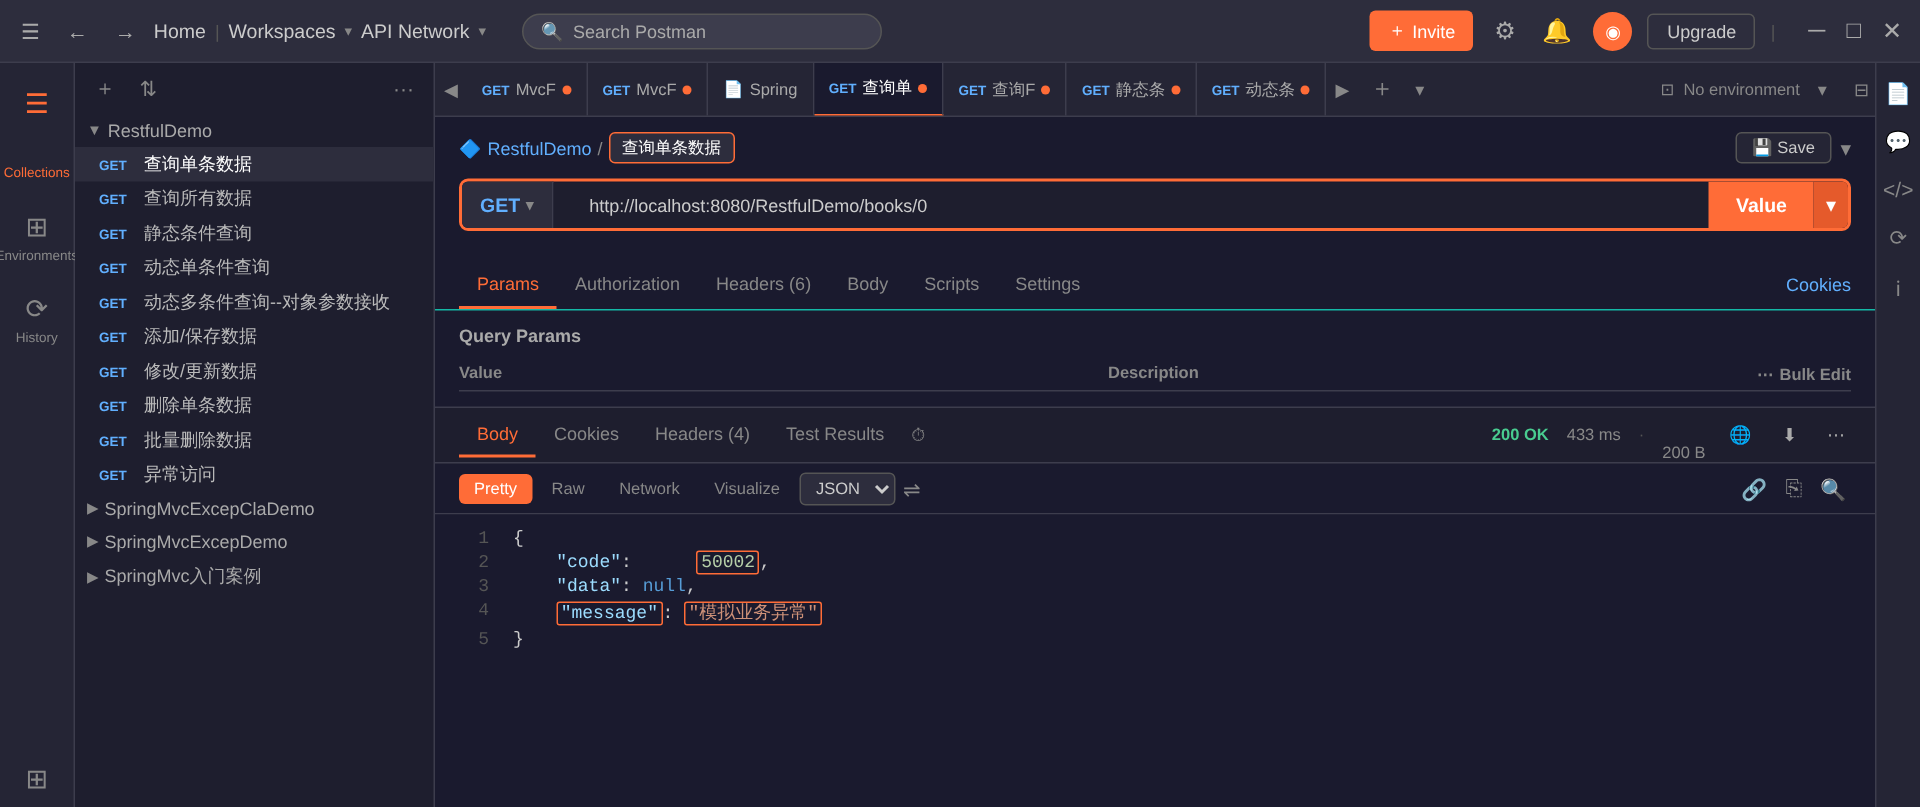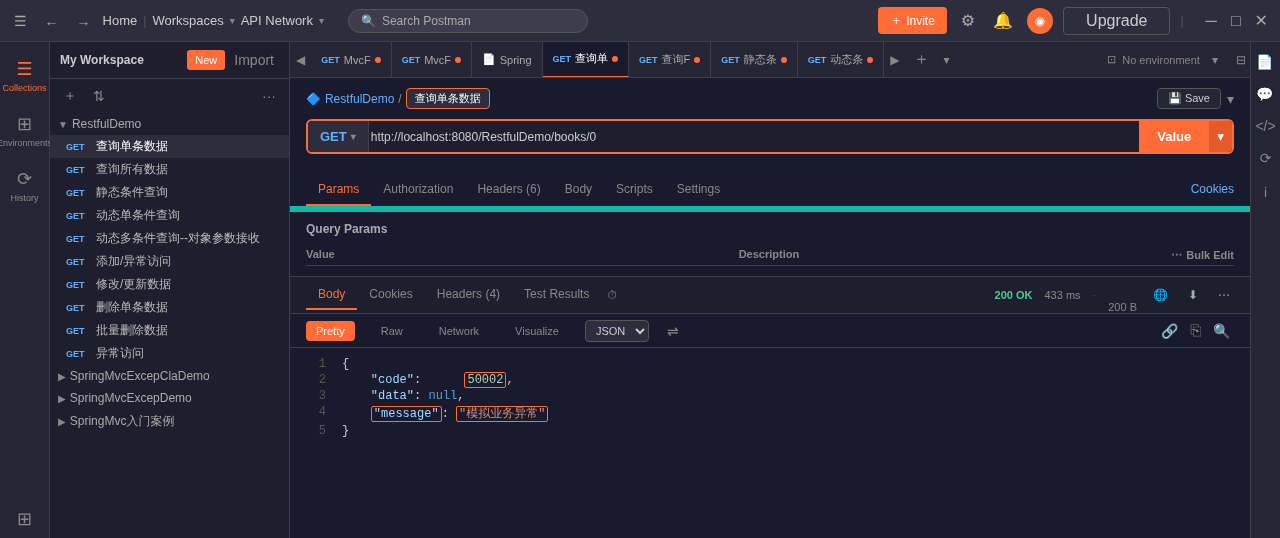--- a/index.html
+++ b/index.html
@@ -7,21 +7,21 @@
     
     
     .top-bar { display: flex; align-items: center; background: #2d2d3d; height: 42px; padding: 0 8px; gap: 8px; border-bottom: 1px solid #3d3d4d; }
     .top-bar-left { display: flex; align-items: center; gap: 6px; }
     .nav-btn { background: none; border: none; color: #aaa; cursor: pointer; padding: 4px 6px; border-radius: 4px; font-size: 14px; }
     .top-title { color: #ccc; font-size: 13px; font-weight: 500; }
     .search-bar { flex: 1; max-width: 240px; background: #3d3d4d; border: 1px solid #555; border-radius: 20px; display: flex; align-items: center; padding: 4px 12px; gap: 6px; color: #aaa; font-size: 12px; cursor: text; margin: 0 16px; }
     .top-bar-right { display: flex; align-items: center; gap: 10px; margin-left: auto; }
     .invite-btn { background: #ff6c37; color: white; border: none; border-radius: 4px; padding: 5px 12px; font-size: 12px; cursor: pointer; display: flex; align-items: center; gap: 4px; }
     .icon-btn { background: none; border: none; color: #aaa; cursor: pointer; padding: 4px; border-radius: 4px; font-size: 16px; }
-    .upgrade-btn { background: none; border: 1px solid #555; color: #ccc; border-radius: 4px; padding: 4px 22px; font-size: 16px; cursor: pointer; }
+    .upgrade-btn { background: none; border: 1px solid #555; color: #ccc; border-radius: 4px; padding: 4px 12px; font-size: 12px; cursor: pointer; }
     .window-controls { display: flex; gap: 6px; margin-left: 8px; }
     .win-btn { background: none; border: none; color: #aaa; cursor: pointer; font-size: 16px; padding: 0 4px; }
 
     
     .main-layout { display: flex; height: calc(538px - 42px); }
 
     
     .sidebar-icons { width: 50px; background: #252535; display: flex; flex-direction: column; align-items: center; padding-top: 8px; gap: 4px; border-right: 1px solid #3d3d4d; }
     .sidebar-icon-item { display: flex; flex-direction: column; align-items: center; padding: 8px 4px; cursor: pointer; border-radius: 4px; color: #888; font-size: 10px; width: 44px; gap: 3px; }
     .sidebar-icon-item:hover, .sidebar-icon-item.active { color: #ff6c37; }
@@ -56,26 +56,26 @@
     .tab-add { background: none; border: none; color: #888; padding: 0 8px; cursor: pointer; font-size: 16px; }
 
     
     .request-area { padding: 10px 16px; }
     .breadcrumb { display: flex; align-items: center; gap: 4px; font-size: 12px; color: #888; margin-bottom: 10px; }
     .breadcrumb-link { color: #61affe; cursor: pointer; }
     .breadcrumb-current { background: #2d2d3d; border: 1px solid #ff6c37; border-radius: 4px; padding: 2px 8px; color: #fff; font-size: 11px; }
 
     .url-bar { display: flex; align-items: center; gap: 0; border: 2px solid #ff6c37; border-radius: 6px; overflow: hidden; margin-bottom: 10px; }
     .method-select { background: #2d2d3d; border: none; border-right: 1px solid #3d3d4d; color: #61affe; font-weight: 700; padding: 8px 12px; cursor: pointer; font-size: 13px; display: flex; align-items: center; gap: 4px; }
-    .url-input { flex: 1; background: #1e1e2e; border: none; color: #ccc; padding: 8px 2px; font-size: 12px; outline: none; }
+    .url-input { flex: 1; background: #1e1e2e; border: none; color: #ccc; padding: 8px 24px; font-size: 12px; outline: none; }
     .send-btn { background: #ff6c37; color: white; border: none; padding: 8px 18px; font-size: 13px; font-weight: 600; cursor: pointer; display: flex; align-items: center; gap: 4px; }
     .send-arrow { background: #e55a2b; border: none; color: white; padding: 8px 8px; cursor: pointer; }
 
     
-    .request-tabs { display: flex; align-items: flex-start; border-bottom: 6px solid #14b8a6; padding: 0 16px; }
+    .request-tabs { display: flex; align-items: center; border-bottom: 1px solid #14b8a6; padding: 0 16px; }
     .req-tab { padding: 8px 12px; cursor: pointer; color: #888; font-size: 12px; border-bottom: 2px solid transparent; }
     .req-tab.active { color: #ff6c37; border-bottom: 2px solid #ff6c37; }
     .cookies-link { margin-left: auto; color: #61affe; font-size: 12px; cursor: pointer; padding: 8px 0; }
 
     
     .query-section { padding: 10px 16px; }
     .section-title { font-size: 12px; font-weight: 600; color: #aaa; margin-bottom: 8px; }
     .param-table { width: 100%; }
     .param-header { display: flex; color: #888; font-size: 11px; font-weight: 600; padding: 4px 0; border-bottom: 1px solid #3d3d4d; }
     .param-col-key { flex: 1; }
@@ -86,21 +86,21 @@
     
     .response-area { border-top: 1px solid #3d3d4d; flex: 1; display: flex; flex-direction: column; overflow: hidden; }
     .response-tabs-bar { display: flex; align-items: center; padding: 0 16px; border-bottom: 1px solid #3d3d4d; background: #1e1e2e; }
     .res-tab { padding: 7px 12px; cursor: pointer; color: #888; font-size: 12px; border-bottom: 2px solid transparent; }
     .res-tab.active { color: #ff6c37; border-bottom: 2px solid #ff6c37; }
     .res-status { margin-left: auto; display: flex; align-items: center; gap: 12px; font-size: 11px; }
     .status-ok { color: #49cc90; font-weight: 600; }
     .status-time { color: #888; }
     .status-size { color: #888; margin-top: 24px; }
 
-    .response-toolbar { display: flex; align-items: center; padding: 5px 16px; gap: 16px; border-bottom: 1px solid #3d3d4d; }
+    .response-toolbar { display: flex; align-items: center; padding: 5px 16px; gap: 3px; border-bottom: 1px solid #3d3d4d; }
     .format-btn { padding: 4px 10px; border-radius: 4px; border: none; background: #ff6c37; color: white; font-size: 11px; cursor: pointer; }
     .format-btn-plain { padding: 4px 10px; border-radius: 4px; border: none; background: transparent; color: #888; font-size: 11px; cursor: pointer; }
     .json-select { background: #2d2d3d; border: 1px solid #555; color: #ccc; border-radius: 4px; padding: 3px 6px; font-size: 11px; cursor: pointer; }
     .res-action-btns { margin-left: auto; display: flex; gap: 6px; }
     .res-action-btn { background: none; border: none; color: #888; cursor: pointer; font-size: 14px; padding: 3px; }
 
     .response-body { flex: 1; padding: 8px 16px; font-family: 'Courier New', monospace; font-size: 12px; overflow-y: auto; background: #1a1a2e; }
     .line { display: flex; gap: 16px; padding: 1px 0; }
     .line-num { color: #555; min-width: 20px; text-align: right; user-select: none; }
     .line-content { color: #ccc; }
@@ -148,44 +148,37 @@
       <button class="win-btn">✕</button>
     </div>
   </div>
 </div>
 
 <div class="main-layout">
 
   <div class="sidebar-icons">
     <div class="sidebar-icon-item active">
       <span class="icon">☰</span>
-      <span style="font-size:9px;color:#ff6c37;">Collections</span>
+      <span style="font-size:9px;color:#ff6c37;margin-top:27px;">Collections</span>
     </div>
     <div class="sidebar-icon-item">
       <span class="icon">⊞</span>
       <span style="font-size:9px;">Environments</span>
     </div>
     <div class="sidebar-icon-item">
       <span class="icon">⟳</span>
       <span style="font-size:9px;">History</span>
     </div>
     <div style="flex:1"></div>
     <div class="sidebar-icon-item">
       <span class="icon">⊞</span>
     </div>
   </div>
 
   <div class="collections-panel">
-    <div class="panel-header">
-      <span class="workspace-name">My Workspace</span>
-      <div class="panel-btns">
-        <button class="panel-btn primary">New</button>
-        <button class="panel-btn">Import</button>
-      </div>
-    </div>
 
     <div class="collections-toolbar">
       <button class="panel-btn">＋</button>
       <button class="panel-btn">⇅</button>
       <button class="panel-btn" style="margin-left:auto">···</button>
     </div>
 
     <div class="collection-folder">
       <span class="chevron">▼</span>
       <span>RestfulDemo</span>
@@ -205,21 +198,21 @@
     <div class="collection-item">
       <span class="method-badge get">GET</span>
       <span>动态单条件查询</span>
     </div>
     <div class="collection-item">
       <span class="method-badge get">GET</span>
       <span>动态多条件查询--对象参数接收</span>
     </div>
     <div class="collection-item">
       <span class="method-badge get">GET</span>
-      <span>添加/异常访问</span>
+      <span>添加/保存数据</span>
     </div>
     <div class="collection-item">
       <span class="method-badge get">GET</span>
       <span>修改/更新数据</span>
     </div>
     <div class="collection-item">
       <span class="method-badge get">GET</span>
       <span>删除单条数据</span>
     </div>
     <div class="collection-item">

